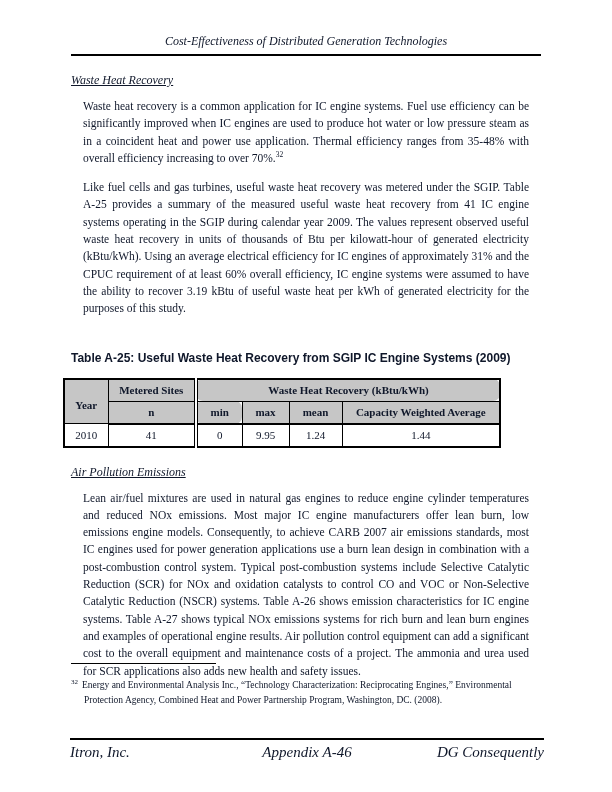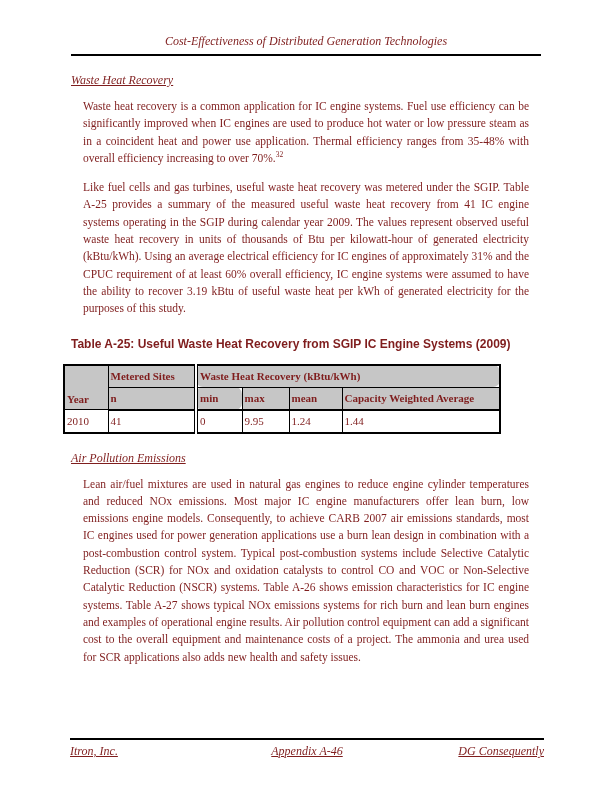--- a/index.html
+++ b/index.html
@@ -2,21 +2,21 @@
 <html><head>
 <meta charset="utf-8">
 <style>
   html, body { margin: 0; padding: 0; background: #ffffff; }
   .page {
     position: relative;
     width: 612px;
     height: 792px;
     background: #ffffff;
     font-family: "Liberation Serif", serif;
-    color: #7f1d1d;
+    color: #0f172a;
     overflow: hidden;
   }
   .content { margin: 0 71px; }
 
   
   .doc-header {
     padding-top: 34px;
     padding-bottom: 5px;
     border-bottom: 2px solid #000;
     text-align: center;
@@ -48,47 +48,48 @@
     text-align: justify;
   }
   .fn-ref {
     font-size: 7.5px;
     vertical-align: super;
     line-height: 0;
   }
 
   
   .table-title {
-    margin-top: 19px;
+    margin-top: 33px;
     font-family: "Liberation Sans", sans-serif;
     font-weight: bold;
     font-size: 12px;
     line-height: 15px;
     white-space: nowrap;
   }
   table.data-table {
     margin-top: 12px;
     margin-left: -8px;
     border-collapse: collapse;
     table-layout: fixed;
     width: 436px;
     border: 2.5px solid #000;
     font-size: 11px;
   }
   table.data-table td {
     border: 1px solid #000;
+    text-align: center;
     padding: 2px 2px;
     height: 17px;
     overflow: hidden;
   }
   table.data-table td.hdr {
     background: #c6c6c6;
     font-weight: bold;
   }
-  table.data-table td.year-cell { vertical-align: bottom; padding-bottom: 4px; margin-left: 24px; }
+  table.data-table td.year-cell { vertical-align: bottom; padding-bottom: 12px; margin-left: 24px; }
   table.data-table td.group-sep { border-left: 4px double #000; border-radius: 7px; }
   table.data-table tr.top-row td { border-bottom: 1.5px solid #000; }
   table.data-table tr.sub-row td { border-bottom: 2px solid #000; }
   table.data-table tr.data-row td { background: #ffffff; }
 
   
   .footnote-block {
     position: absolute;
     left: 71px;
     right: 70px;
@@ -116,22 +117,21 @@
   
   .doc-footer {
     position: absolute;
     left: 70px;
     right: 68px;
     top: 738px;
     border-top: 2px solid #000;
     padding-top: 4px;
     display: flex;
     font-style: italic;
-    font-size: 12px;
-    text-decoration: underline;
+    font-size: 15px;
   }
   .doc-footer .foot-left  { flex: 1; text-align: left; }
   .doc-footer .foot-center{ flex: 1; text-align: center; }
   .doc-footer .foot-right { flex: 1; text-align: right; }
 </style>
 </head>
 <body>
 
 <div class="page">
 
@@ -181,20 +181,24 @@
         </tr>
       </tbody>
     </table>
 
     <h2 class="section-heading second">Air Pollution Emissions</h2>
 
     <p class="para">Lean air/fuel mixtures are used in natural gas engines to reduce engine cylinder temperatures and reduced NOx emissions.  Most major IC engine manufacturers offer lean burn, low emissions engine models.  Consequently, to achieve CARB 2007 air emissions standards, most IC engines used for power generation applications use a burn lean design in combination with a post-combustion control system.  Typical post-combustion systems include Selective Catalytic Reduction (SCR) for NOx and oxidation catalysts to control CO and VOC or Non-Selective Catalytic Reduction (NSCR) systems.  Table A-26 shows emission characteristics for IC engine systems.  Table A-27 shows typical NOx emissions systems for rich burn and lean burn engines and examples of operational engine results.  Air pollution control equipment can add a significant cost to the overall equipment and maintenance costs of a project.  The ammonia and urea used for SCR applications also adds new health and safety issues.</p>
 
   </div>
 
+  <div class="footnote-block">
+    <div class="fn-separator"></div>
+    <div class="footnote-text"><span class="fn-num">32</span><span>Energy and Environmental Analysis Inc., “Technology Characterization:  Reciprocating Engines,” Environmental Protection Agency, Combined Heat and Power Partnership Program, Washington, DC. (2008).</span></div>
+  </div>
 
   <div class="doc-footer">
     <span class="foot-left">Itron, Inc.</span>
     <span class="foot-center">Appendix A-46</span>
     <span class="foot-right">DG Consequently</span>
   </div>
 
 </div>
 
 </body></html>

